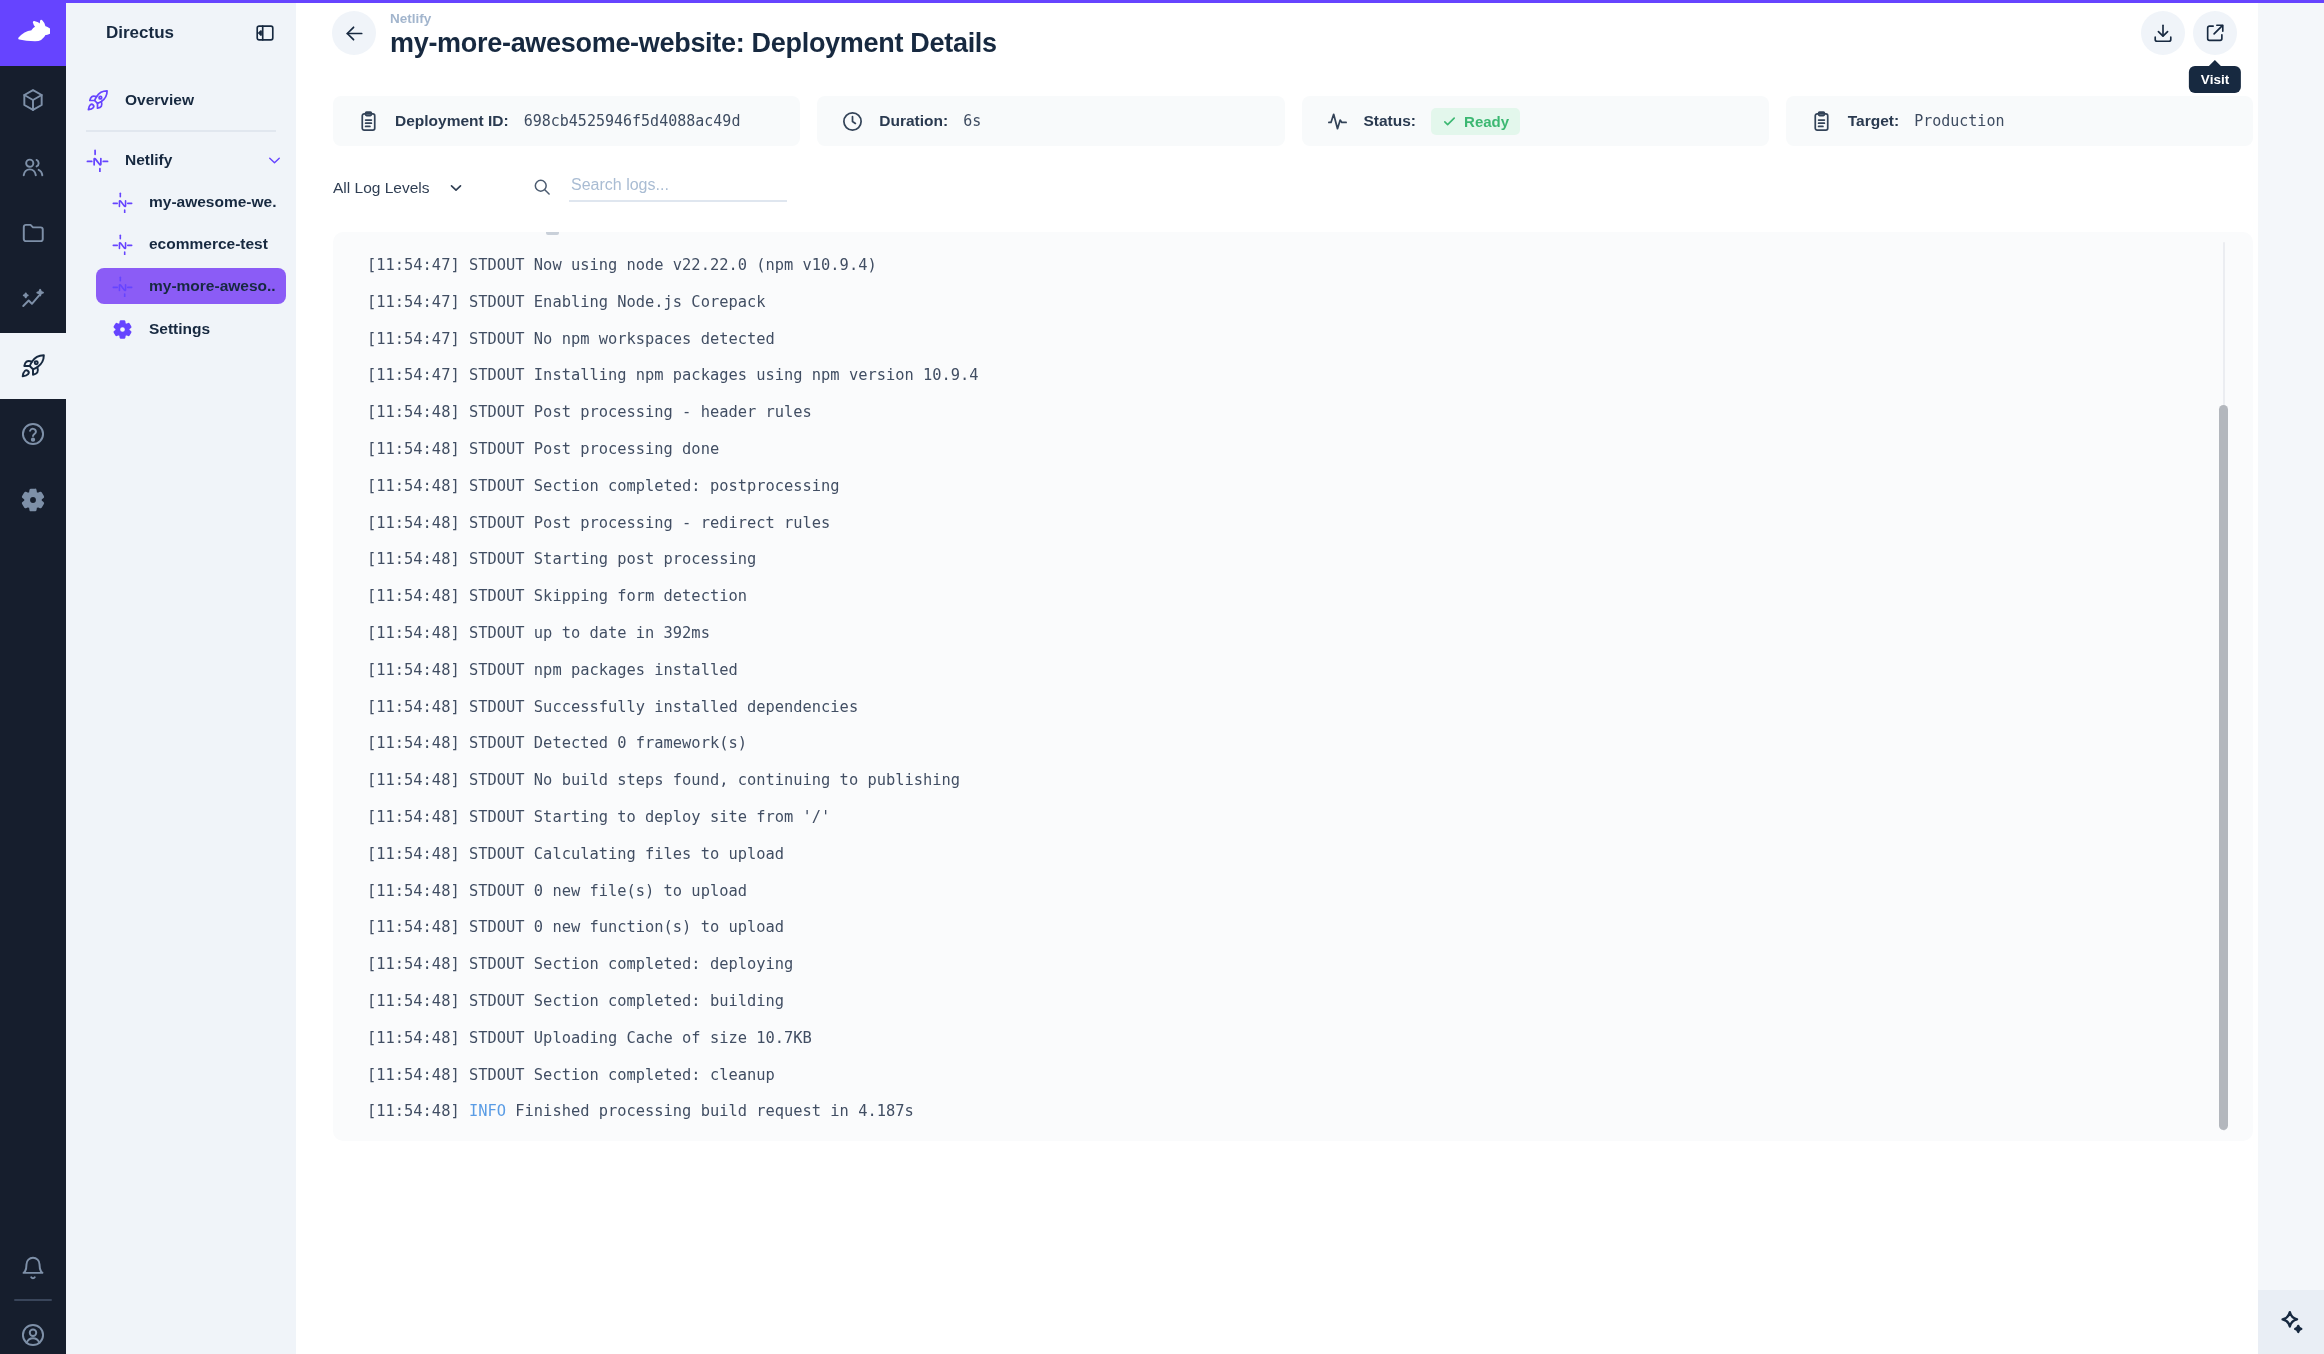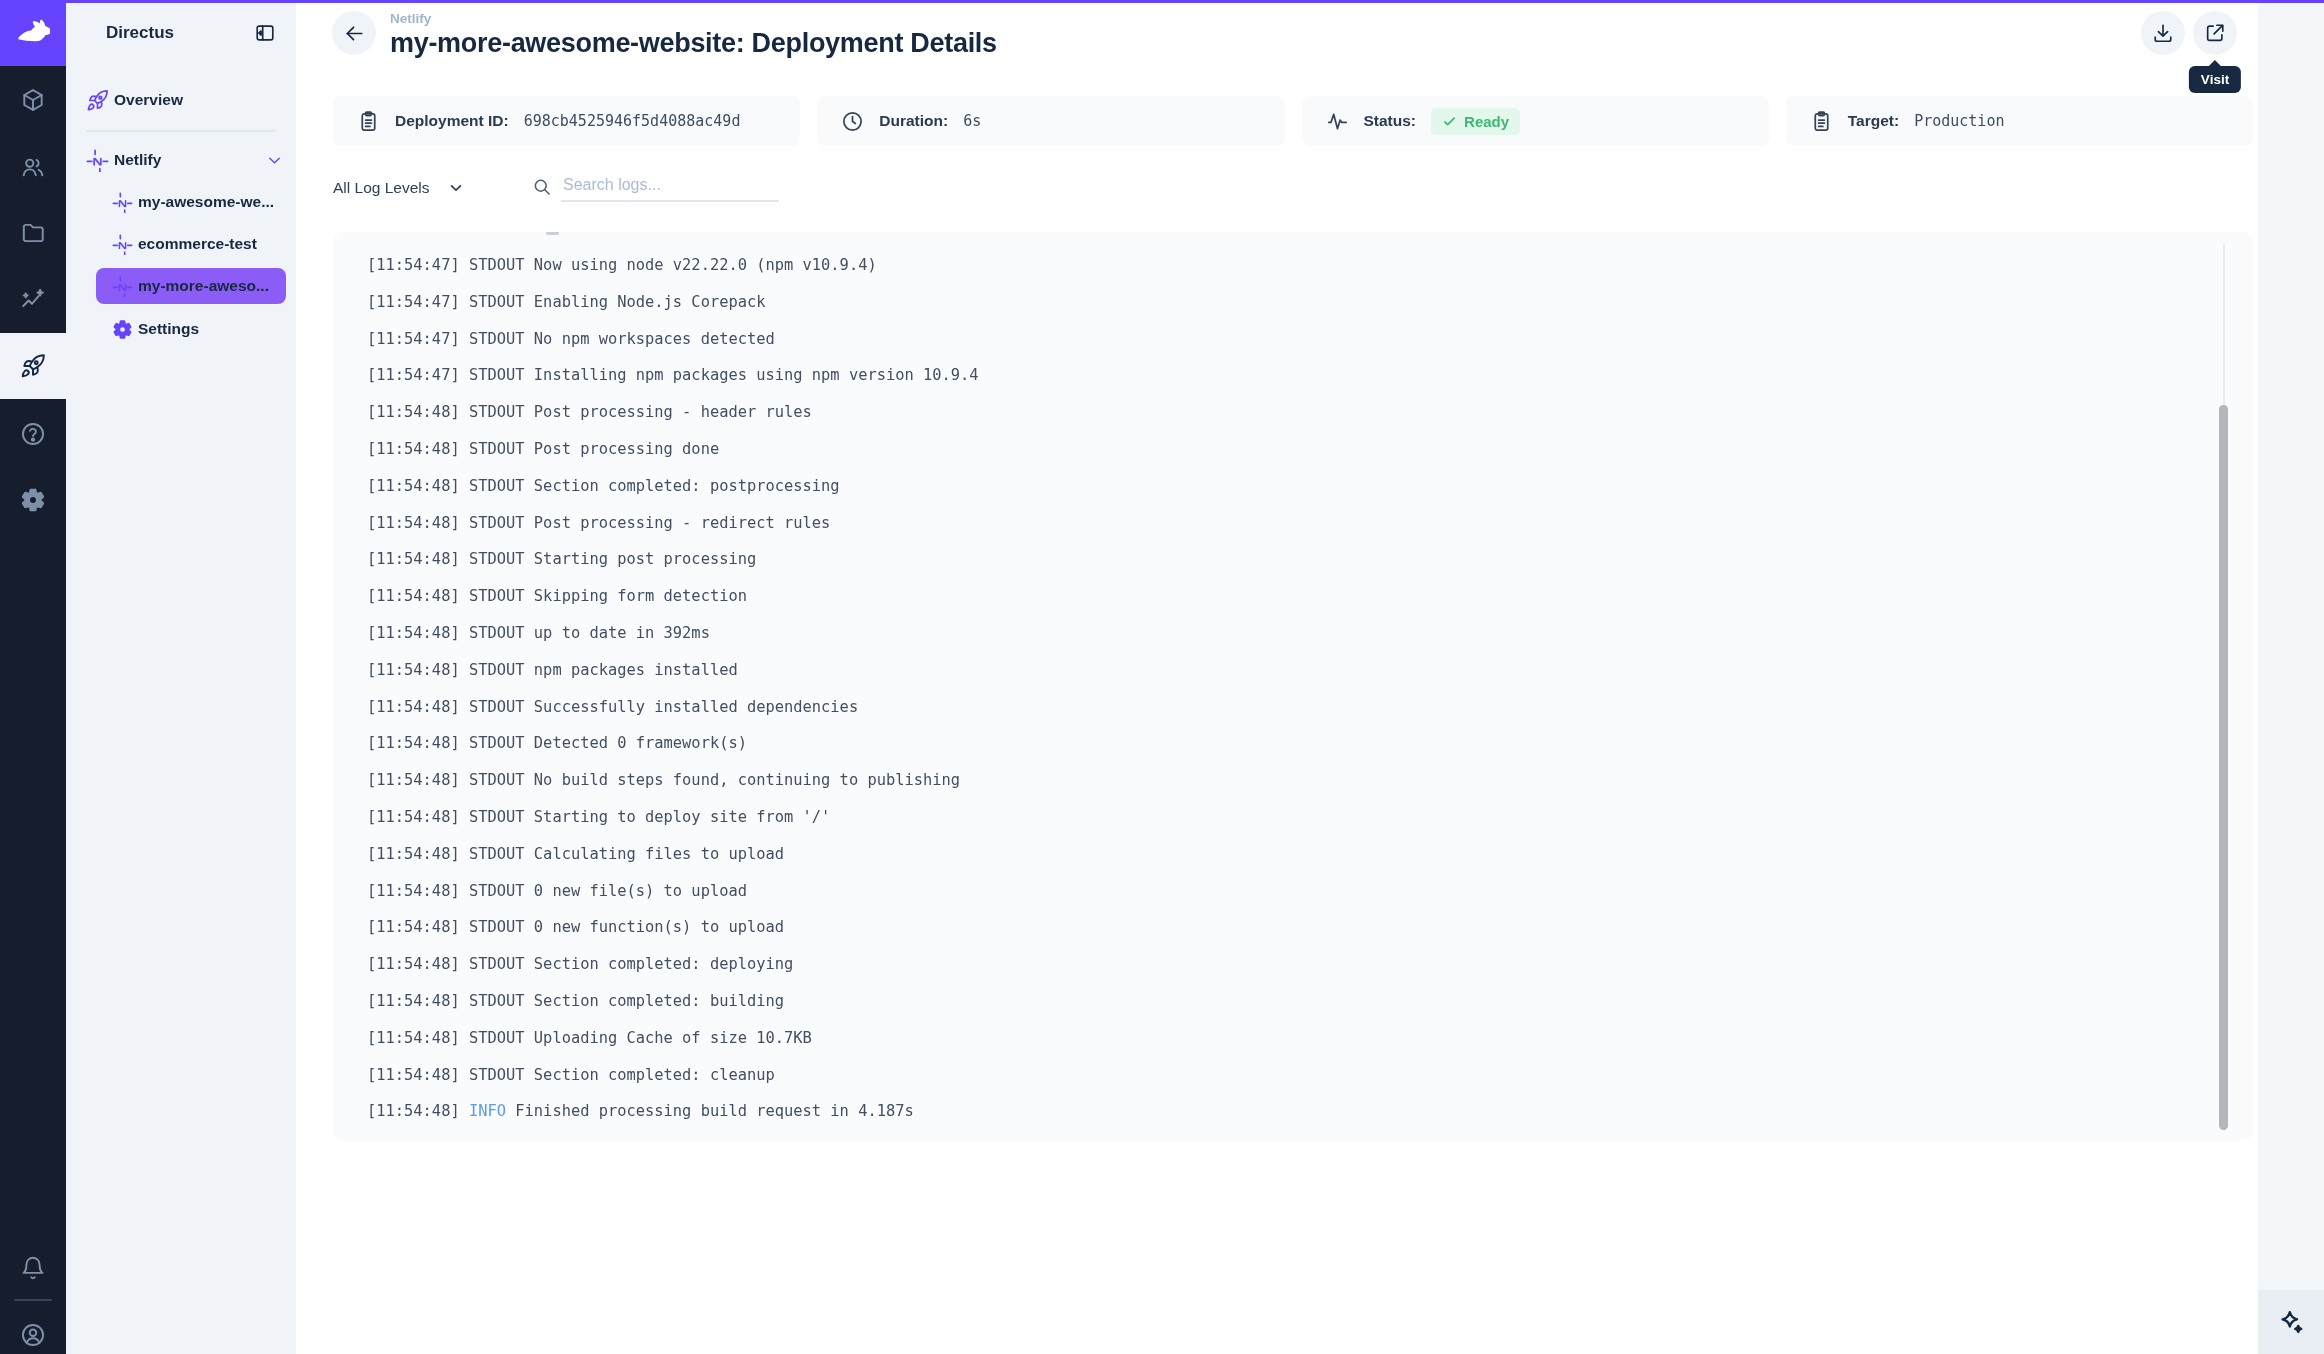--- a/index.html
+++ b/index.html
@@ -17,21 +17,21 @@
   .mod-item.active { background:#f0f4f9; color:#172940; }
   .mod-divider { position:absolute; left:14px; width:38px; height:2px; background:#39455a; border-radius:1px; }
 
   
   .nav { position:absolute; left:66px; top:0; width:230px; height:1354px; background:#f0f4f9; z-index:10; }
   .nav-header { position:absolute; top:0; left:0; width:230px; height:66px; display:flex; align-items:center;
     justify-content:space-between; padding:0 20px; }
   .nav-header .ttl { font-size:17px; font-weight:700; color:#172940;margin-left:20px; }
   .nav-header .collapse { color:#172940; cursor:pointer; display:flex; }
   .nav-item { position:absolute; left:0; width:230px; height:40px; display:flex; align-items:center;
-    padding:0 12px 0 20px; gap:5px; cursor:pointer; font-size:15.5px; font-weight:600; color:#172940; }
+    padding:0 12px 0 20px; gap:16px; cursor:pointer; font-size:15.5px; font-weight:600; color:#172940; }
   .nav-item .lbl { white-space:nowrap; overflow:hidden; flex:1; }
   .nav-item.child { left:30px; width:190px; padding:0 10px 0 16px; border-radius:8px; height:36px; }
   .nav-item.child.active { background:#8b5cf6; }
   .nav-divider { position:absolute; left:20px; width:190px; height:1.5px; background:#e1e7ef; }
   .icon-purple { color:#6644ff; }
   .nav-chevron { color:#6644ff; display:flex; }
 
   
   .main { position:absolute; left:296px; top:0; width:1962px; height:1354px; background:#fff; }
 
@@ -57,21 +57,21 @@
   .card .c-label { font-size:15.5px; font-weight:600; color:#2a3a50; white-space:nowrap; }
   .card .c-value { font-family:"DejaVu Sans Mono", monospace; font-size:15px; color:#3e4c61; white-space:nowrap; }
   .badge { display:inline-flex; align-items:center; gap:7px; background:#e3f7ec; color:#3cb872;
     font-size:15px; font-weight:600; padding:5px 11px; border-radius:5px; }
   .badge .b-check { display:flex; color:#3cb872; }
 
   .toolbar { position:absolute; left:37px; top:172px; height:32px; display:flex; align-items:center; }
   .level-filter { display:flex; align-items:center; gap:17px; font-size:15.5px; font-weight:500;
     color:#2f3e53; cursor:pointer; }
   .level-filter .chev { display:flex; color:#2f3e53; }
-  .search-box { position:absolute; left:199px; top:0; display:flex; align-items:center; gap:9px; }
+  .search-box { position:absolute; left:199px; top:0; display:flex; align-items:center; gap:17px; }
   .search-box .s-icon { color:#4b5b70; display:flex; }
   .search-input { width:218px; border:none; outline:none; background:transparent; font-size:16px;
     color:#2f3e53; border-bottom:2px solid #dfe6ef; padding:4px 2px 6px 2px;
     font-family:"Liberation Sans", sans-serif; }
   .search-input::placeholder { color:#a9bcd3; }
 
   .log-panel { position:absolute; left:37px; top:232px; width:1920px; height:909px; background:#fafbfc;
     border-radius:10px; overflow:hidden; }
   .log-lines { padding:15px 0 0 34px; }
   .log-line { font-family:"DejaVu Sans Mono", monospace; font-size:15.4px; line-height:36.8px;

